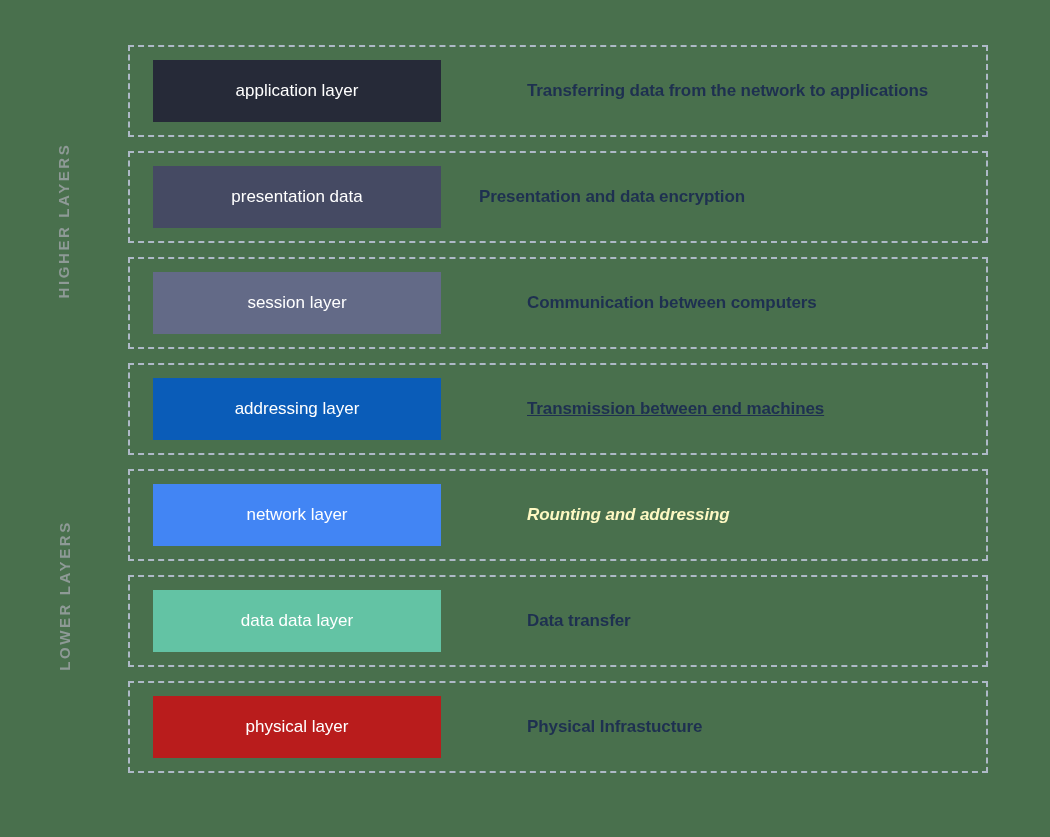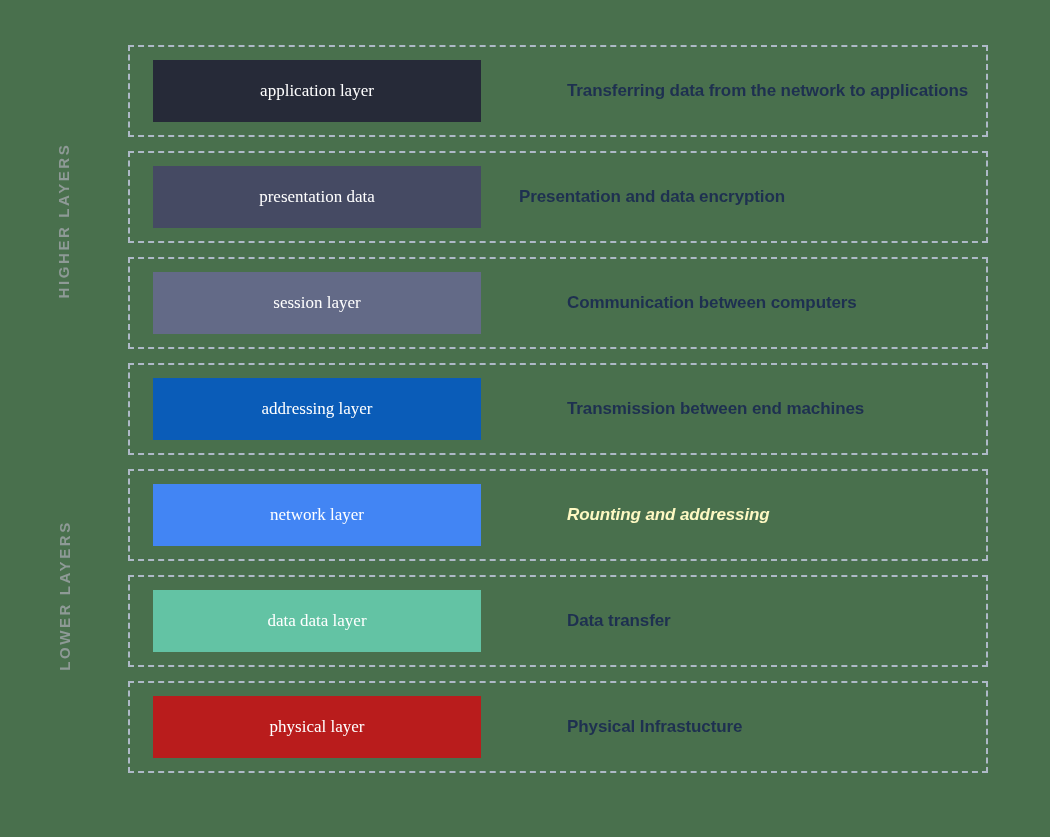--- a/index.html
+++ b/index.html
@@ -58,30 +58,30 @@
     height: 92px;
     margin-bottom: 14px;
     border: 2px dashed #aeb9c7;
     display: flex;
     align-items: center;
   }
   .layer-row:last-child { margin-bottom: 0; }
 
   .layer-box {
     box-sizing: border-box;
-    width: 328px;
+    width: 288px;
     height: 62px;
     margin-left: 23px;
     flex: 0 0 auto;
     display: flex;
     align-items: center;
     justify-content: center;
     color: #ffffff;
     font-size: 17px;
-    font-family: Liberation Serif, serif;
+    font-family: Liberation Sans, sans-serif;
     text-align: center;
   }
 
   .layer-desc {
     margin-left: 86px;
     color: #1e3050;
     font-size: 17px;
     font-weight: bold;
     font-family: "Liberation Sans", sans-serif;
     white-space: nowrap;
@@ -113,21 +113,21 @@
       <div class="layer-desc" style="color: rgb(30, 48, 80); margin-left: 38px;">Presentation and data encryption</div>
     </div>
 
     <div class="layer-row" style="border-color: rgb(174, 185, 199);">
       <div class="layer-box" style="background-color: rgb(99, 106, 135);">session layer</div>
       <div class="layer-desc" style="color: rgb(30, 48, 80);">Communication between computers</div>
     </div>
 
     <div class="layer-row" style="border-color: rgb(174, 185, 199);">
       <div class="layer-box" style="background-color: rgb(10, 92, 184);">addressing layer</div>
-      <div class="layer-desc" style="color: rgb(30, 48, 80);">Transmission between end machines</div>
+      <div class="layer-desc" style="color: rgb(30, 48, 80); text-decoration: underline;">Transmission between end machines</div>
     </div>
 
     <div class="layer-row" style="border-color: rgb(174, 185, 199);">
       <div class="layer-box" style="background-color: rgb(66, 133, 244);">network layer</div>
       <div class="layer-desc" style="color: #fef9c3; font-style: italic;">Rounting and addressing</div>
     </div>
 
     <div class="layer-row" style="border-color: rgb(174, 185, 199);">
       <div class="layer-box" style="background-color: rgb(99, 195, 164);">data data layer</div>
       <div class="layer-desc" style="color: rgb(30, 48, 80);">Data transfer</div>

